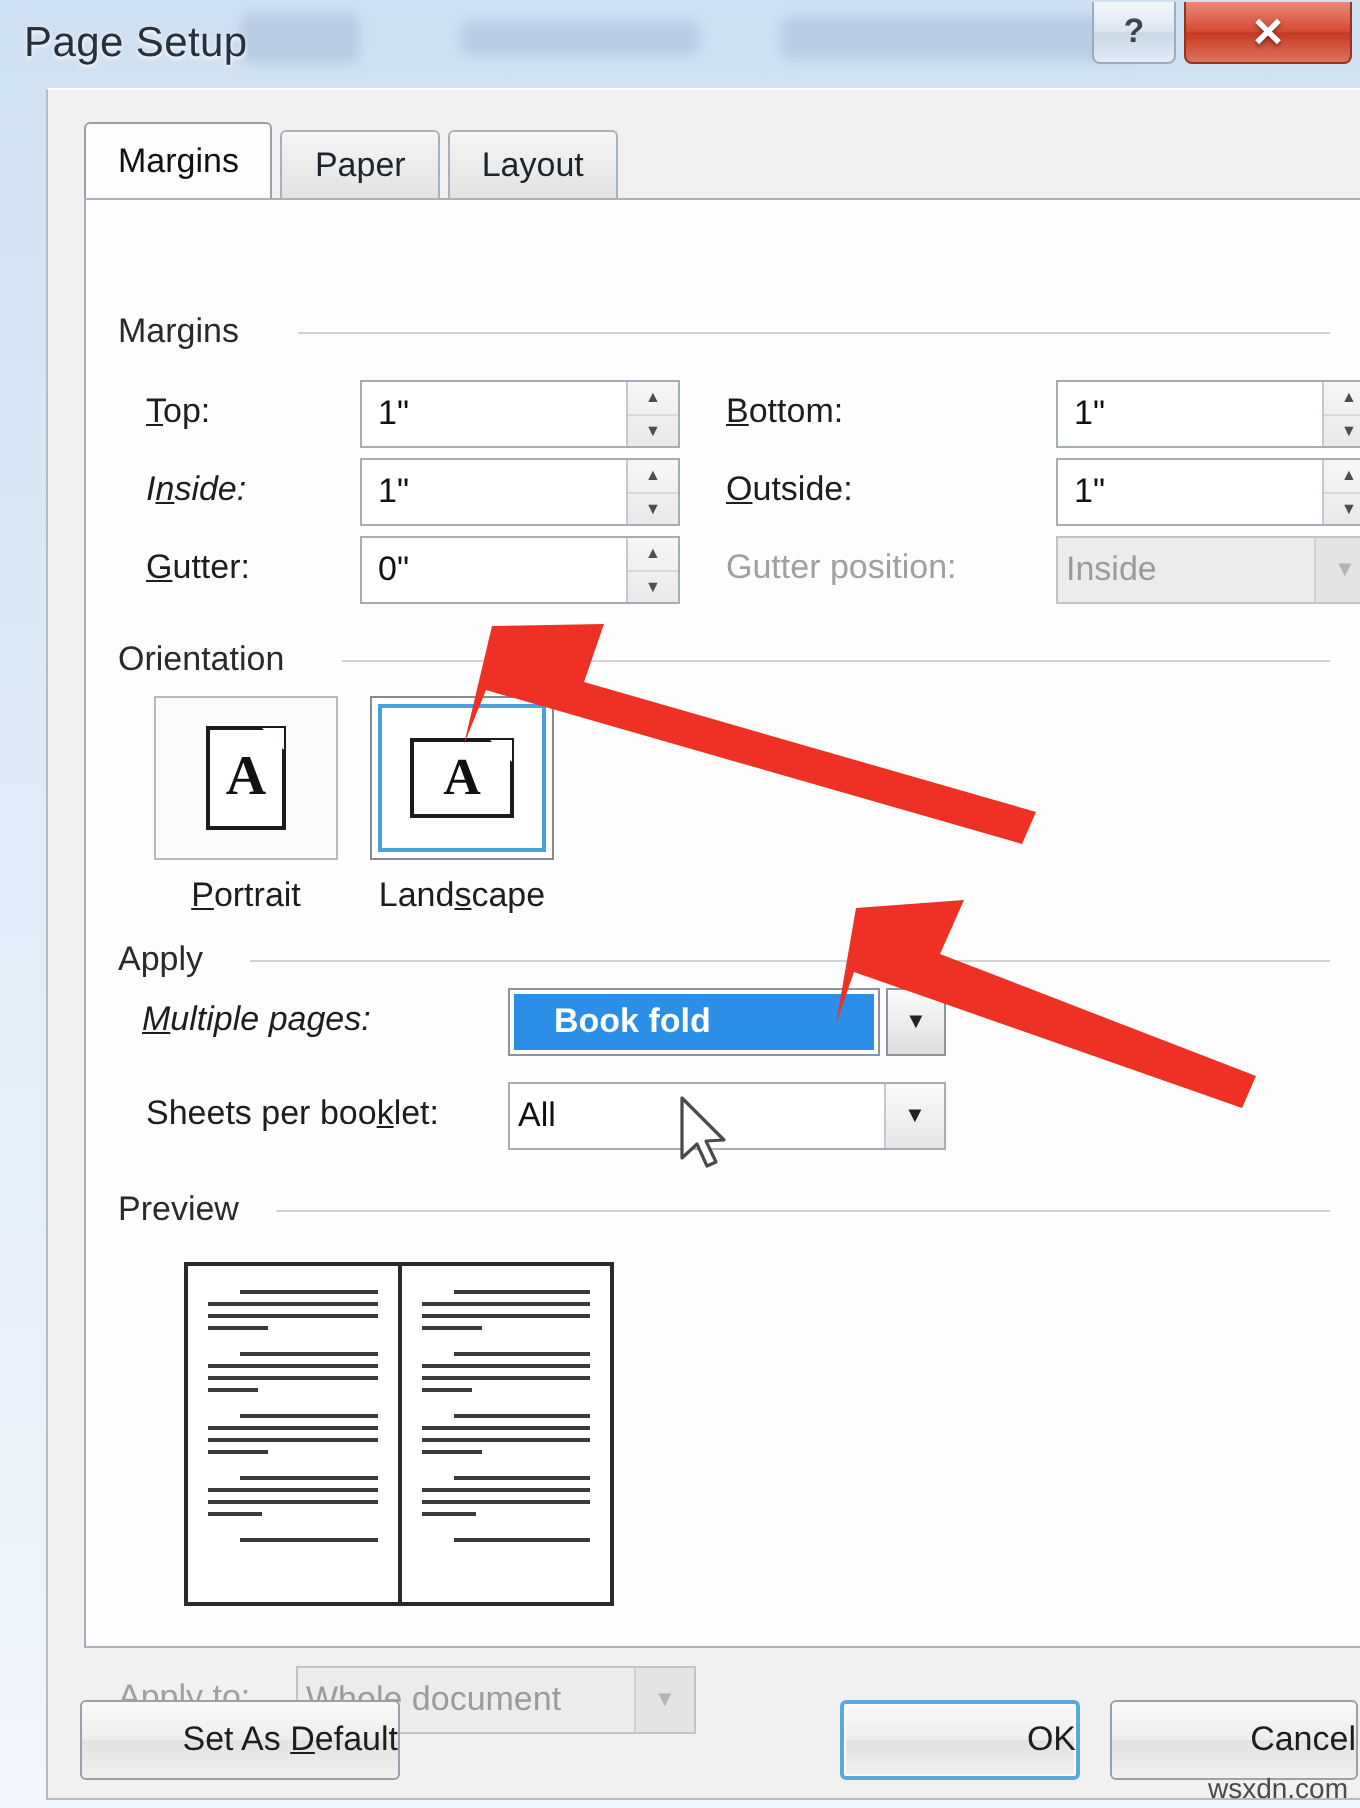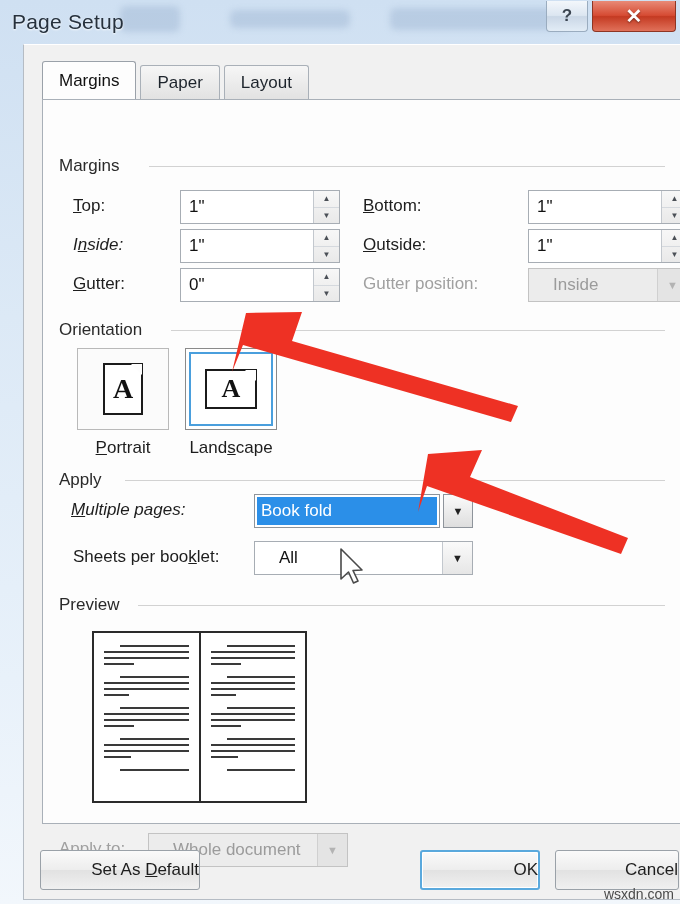--- a/index.html
+++ b/index.html
@@ -115,39 +115,39 @@
     flex: 1; display: flex; align-items: center; justify-content: center;
     font-size: 8px; color: #4a4f56;
   }
   .spin .btns span:first-child { border-bottom: 1px solid #d5d9de; }
   
   .combo {
     position: absolute; height: 34px; border: 1px solid #a7adb4;
     background: #fff; display: flex;
   }
   .combo .val {
-    flex: 1; display: flex; align-items: center; padding-left: 24px;
+    flex: 1; display: flex; align-items: center; padding-left: 4px;
     font-size: 17px; color: #111; overflow: hidden; white-space: nowrap;
   }
   .combo .arrow {
     width: 30px; border-left: 1px solid #c3c8ce;
     background: linear-gradient(180deg,#fafafa,#e6e6e6);
     display: flex; align-items: center; justify-content: center;
     font-size: 11px; color: #222;
   }
   .combo.split .arrow { border: 1px solid #8e949b; margin-left: 3px; background: linear-gradient(180deg,#fbfbfb,#dedede); }
   .combo.split { border: none; background: none; }
   .combo.split .box {
     flex: 1; border: 1px solid #8e949b; background: #fff; display: flex; align-items: center;
     padding: 2px;
   }
   .combo.split .sel {
     flex: 1; height: 100%; background: #2b8fe8; color: #fff;
-    display: flex; align-items: center; padding-left: 4px;
-    font-size: 17px; font-weight: normal;
+    display: flex; align-items: center; padding-left: 20px;
+    font-size: 17px; font-weight: bold;
   }
   .combo.disabled {
     background: #ececec; border-color: #c3c3c3;
   }
   .combo.disabled .val { color: #9b9b9b; }
   .combo.disabled .arrow { background: #e4e4e4; border-left-color: #d0d0d0; color: #b3b3b3; }
   
   .orient-btn {
     position: absolute; width: 92px; height: 82px;
     border: 1px solid #b9b9b9; background: #fbfbfb;

